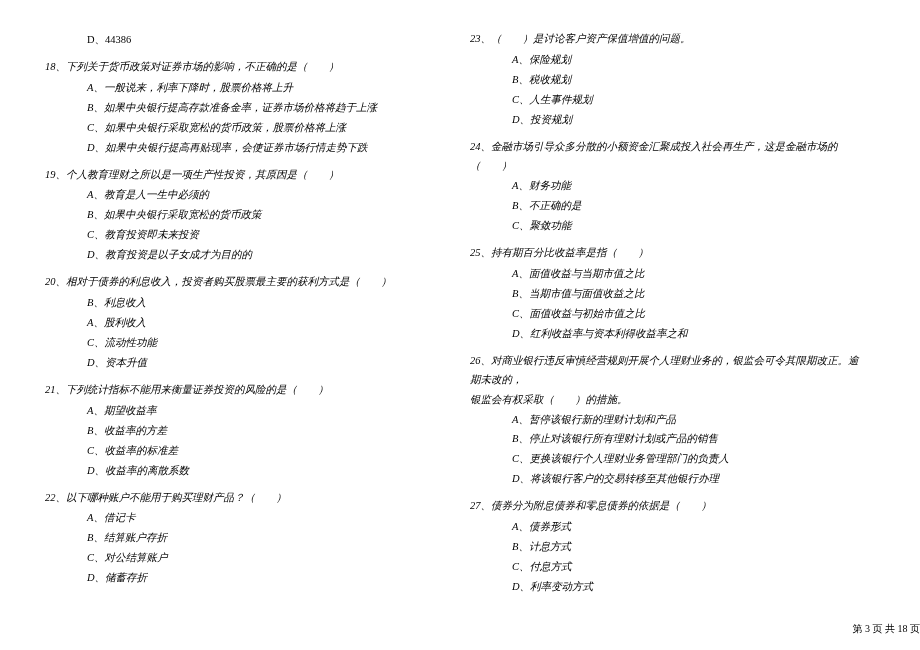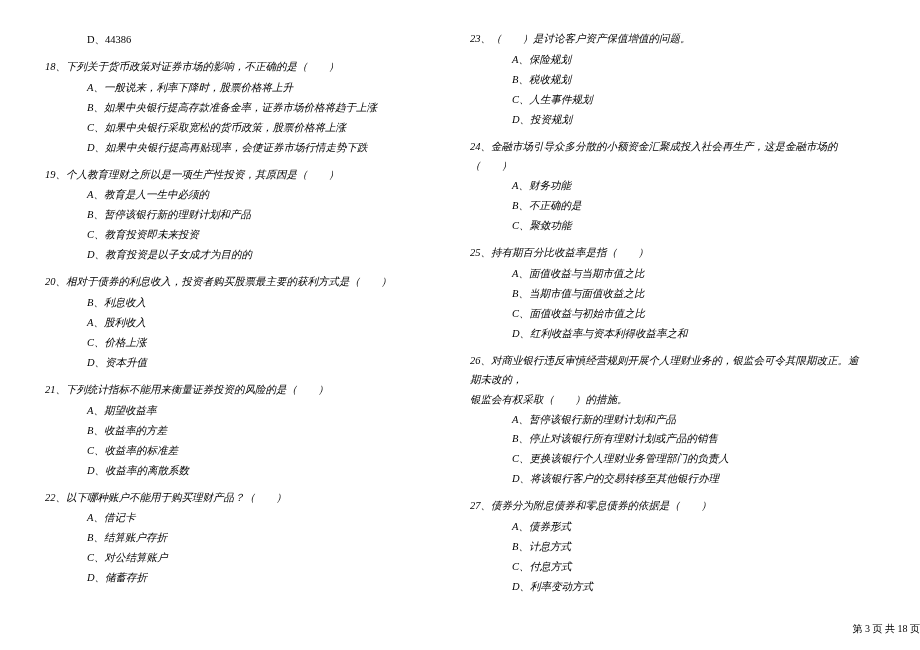--- a/index.html
+++ b/index.html
@@ -64,30 +64,30 @@
       <div class="q-line">18、下列关于货币政策对证券市场的影响，不正确的是（　　）</div>
       <div class="option">A、一般说来，利率下降时，股票价格将上升</div>
       <div class="option">B、如果中央银行提高存款准备金率，证券市场价格将趋于上涨</div>
       <div class="option">C、如果中央银行采取宽松的货币政策，股票价格将上涨</div>
       <div class="option">D、如果中央银行提高再贴现率，会使证券市场行情走势下跌</div>
     </div>
 
     <div class="question">
       <div class="q-line">19、个人教育理财之所以是一项生产性投资，其原因是（　　）</div>
       <div class="option">A、教育是人一生中必须的</div>
-      <div class="option">B、暂停该银行新的理财计划和产品</div>
+      <div class="option">B、如果中央银行采取宽松的货币政策</div>
       <div class="option">C、教育投资即未来投资</div>
       <div class="option">D、教育投资是以子女成才为目的的</div>
     </div>
 
     <div class="question">
       <div class="q-line">20、相对于债券的利息收入，投资者购买股票最主要的获利方式是（　　）</div>
       <div class="option">B、利息收入</div>
       <div class="option">A、股利收入</div>
-      <div class="option">C、价格上涨</div>
+      <div class="option">C、流动性功能</div>
       <div class="option">D、资本升值</div>
     </div>
 
     <div class="question">
       <div class="q-line">21、下列统计指标不能用来衡量证券投资的风险的是（　　）</div>
       <div class="option">A、期望收益率</div>
       <div class="option">B、收益率的方差</div>
       <div class="option">C、收益率的标准差</div>
       <div class="option">D、收益率的离散系数</div>
     </div>

